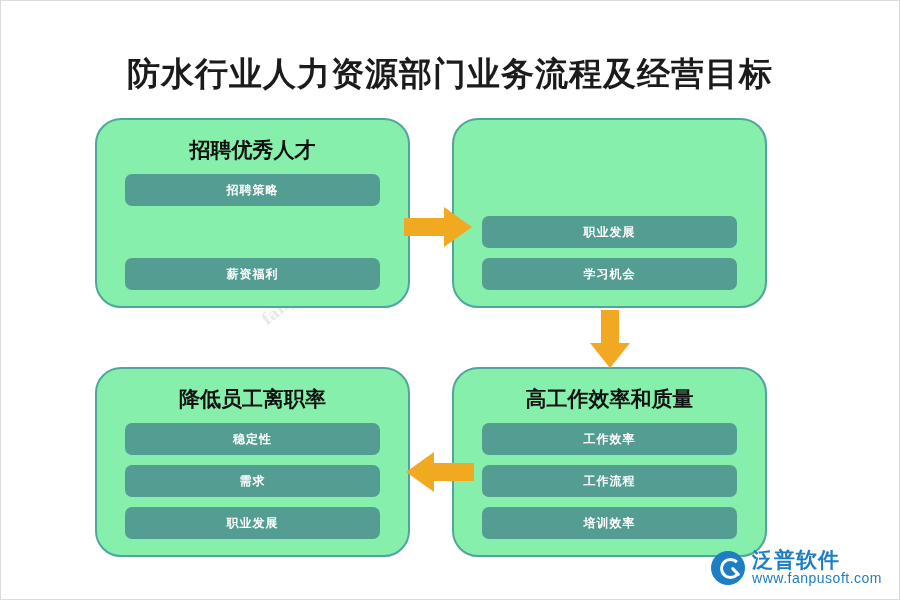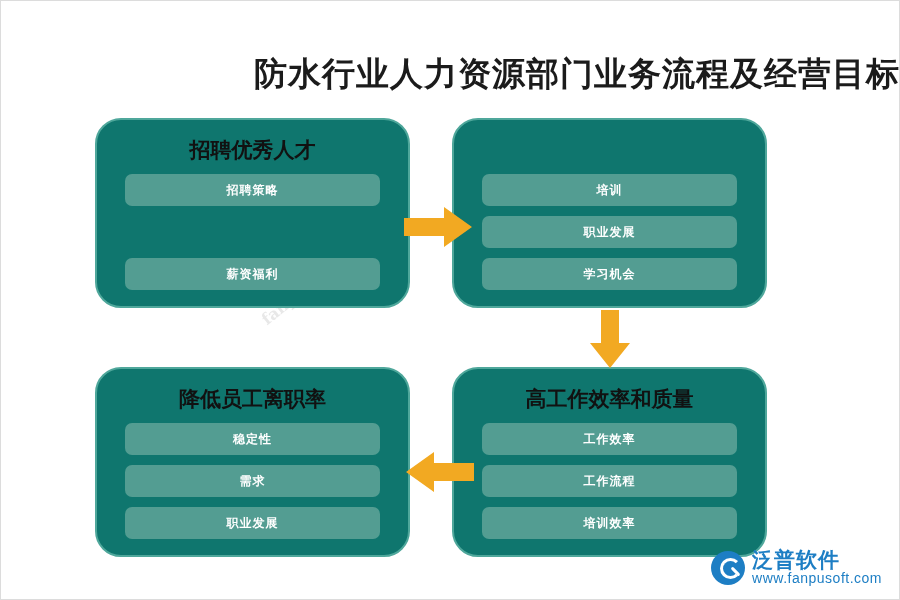--- a/index.html
+++ b/index.html
@@ -20,34 +20,34 @@
     width: 900px; height: 600px;
     border: 1px solid #dcdcdc;
     box-sizing: border-box;
     pointer-events: none;
   }
   .title {
     position: absolute;
     left: 0;
     top: 52px;
     width: 900px;
-    text-align: right;
+    text-align: center;
     font-family: "DejaVu Serif", "Liberation Serif", serif;
     font-weight: bold;
     font-size: 33px;
     letter-spacing: 1px;
     color: #1b1b1b;
     white-space: nowrap;
   }
   .card {
     position: absolute;
     box-sizing: border-box;
     border: 2px solid #4fa79b;
     border-radius: 26px;
-    background: #0f766e;
+    background: #86efac;
   }
   .card-title {
     position: absolute;
     top: 16px;
     left: 0;
     width: 100%;
     text-align: center;
     font-family: "DejaVu Serif", "Liberation Serif", serif;
     font-weight: bold;
     font-size: 21px;
@@ -163,21 +163,20 @@
 <div class="wm-text" style="left:230px; top:250px;">泛普软件</div>
 <div class="wm-text" style="left:250px; top:272px; font-size:16px;">fanpusoft.com</div>
 
 <div class="card" style="left:95px; top:118px; width:315px; height:190px;">
   <div class="card-title">招聘优秀人才</div>
   <div class="pill p0">招聘策略</div>
   <div class="pill p2">薪资福利</div>
 </div>
 
 <div class="card" style="left:452px; top:118px; width:315px; height:190px;">
-  <div class="pill p0">培训</div>
   <div class="pill p1">职业发展</div>
   <div class="pill p2">学习机会</div>
 </div>
 
 <div class="card" style="left:452px; top:367px; width:315px; height:190px;">
   <div class="card-title">高工作效率和质量</div>
   <div class="pill p0">工作效率</div>
   <div class="pill p1">工作流程</div>
   <div class="pill p2">培训效率</div>
 </div>

